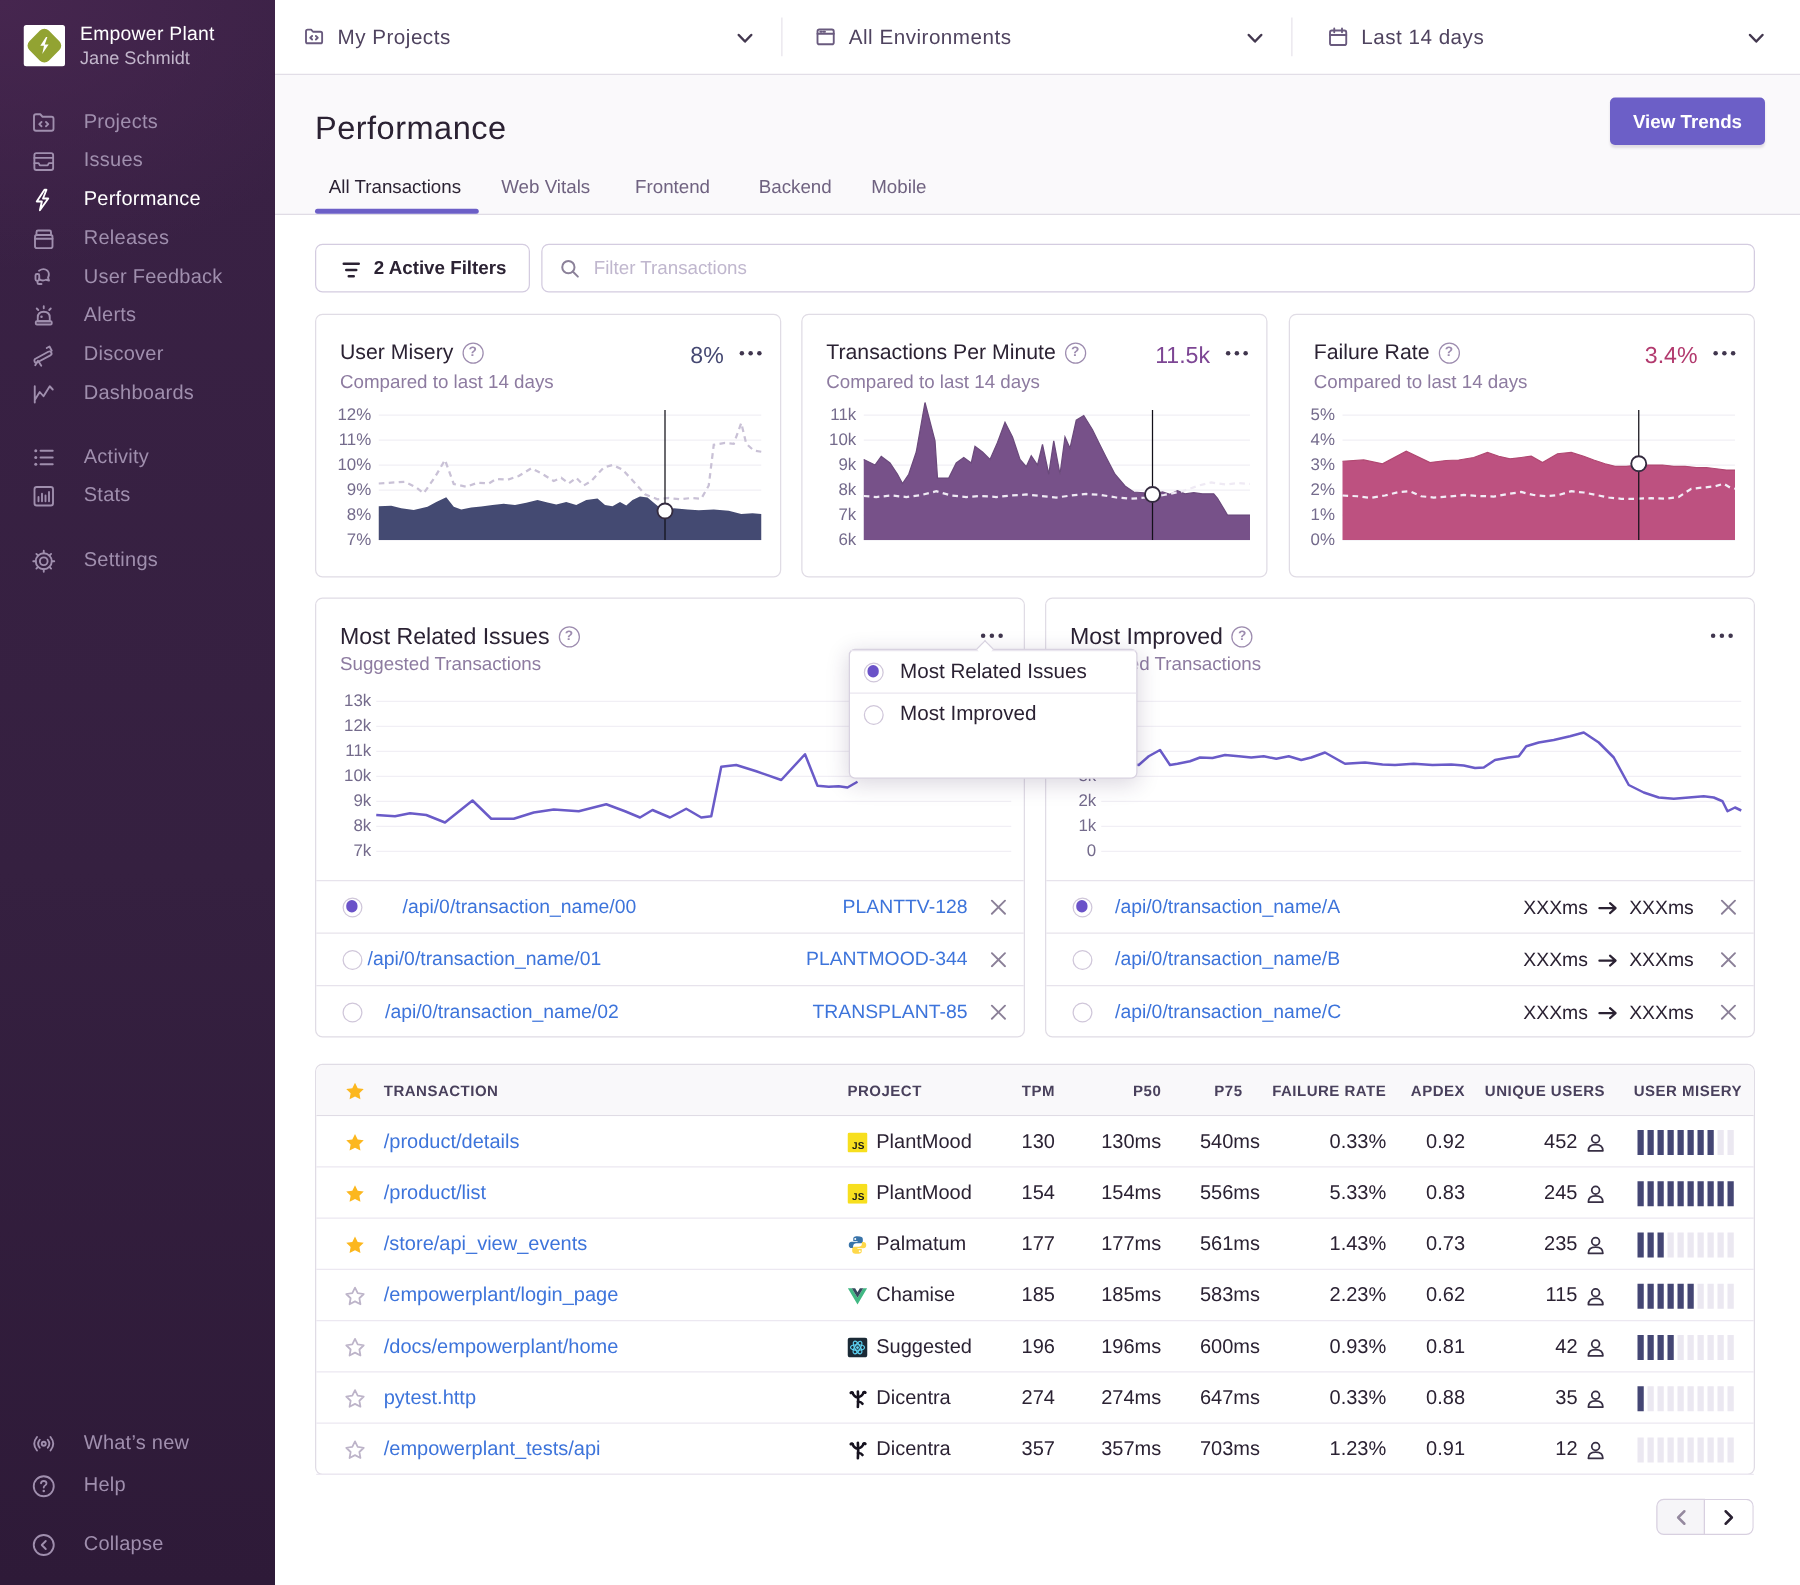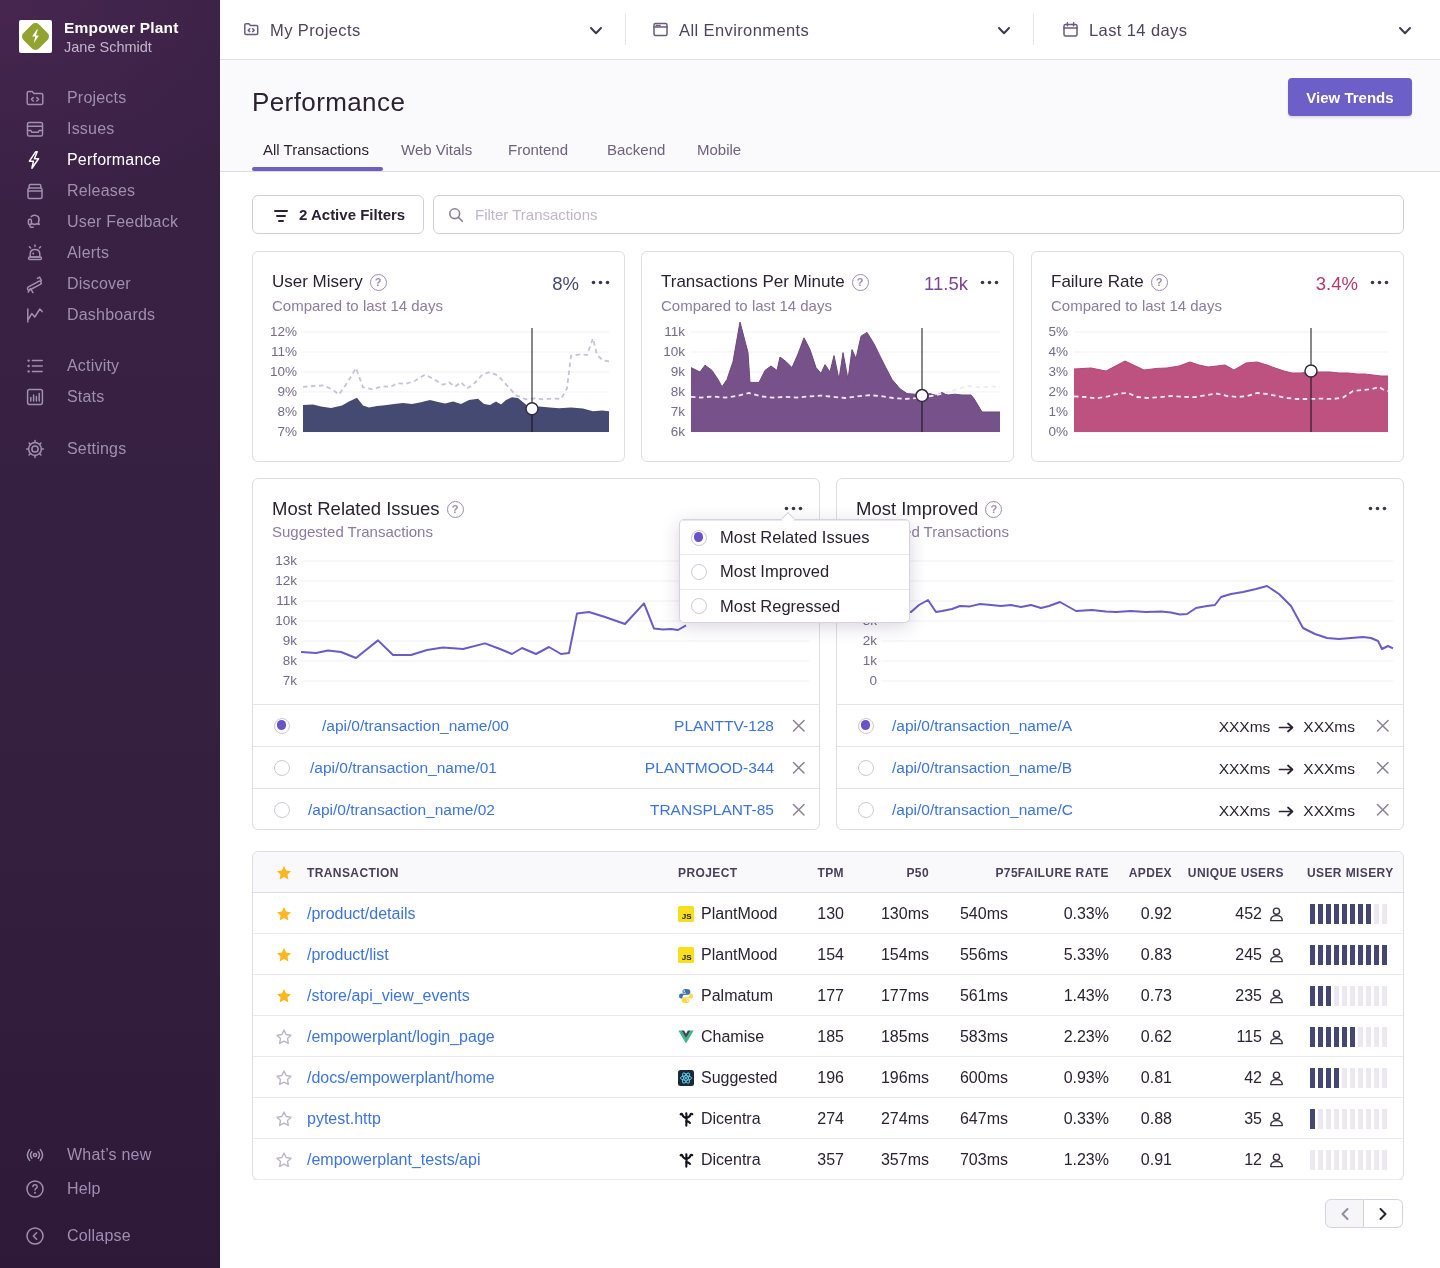--- a/index.html
+++ b/index.html
@@ -1,20 +1,20 @@
 <!DOCTYPE html>
 <html><head><meta charset="utf-8"><style>
 *{margin:0;padding:0;box-sizing:border-box}
 html,body{width:1440px;height:1268px;overflow:hidden}
 body{font-family:"Liberation Sans",sans-serif;background:#fff;position:relative;color:#2b2233}
 .abs{position:absolute}
 .sidebar{position:absolute;left:0;top:0;width:220px;height:1268px;
   background:radial-gradient(ellipse 430px 300px at 0% 0%,rgba(70,38,79,1) 0%,rgba(70,38,79,0) 72%),linear-gradient(180deg,#3a2145 0%,#352040 55%,#2e1a38 100%)}
 .org{position:absolute;left:19px;top:20px;width:33px;height:33px;background:#fff;border-radius:2px}
-.orgname{position:absolute;left:64px;top:19px;font-size:15.5px;font-weight:bold;color:#fff;letter-spacing:.2px}
+.orgname{position:absolute;left:64px;top:19px;font-size:15.5px;font-weight:normal;color:#fff;letter-spacing:.2px}
 .username{position:absolute;left:64px;top:39px;font-size:14.5px;color:#c2b6cb}
 .nav{position:absolute;left:0;width:220px}
 .nav .it{height:31px;display:flex;align-items:center;color:#a08fae;font-size:16px;letter-spacing:.2px}
 .nav .it .ic{width:20px;height:20px;margin-left:25px;margin-right:22px;flex:none}
 .nav .it.on{color:#fff}
 .nav2 .it{height:34px}
 .topbar{position:absolute;left:220px;top:0;width:1220px;height:60px;background:#fff;border-bottom:1px solid #e2dee7}
 .tdiv{position:absolute;top:14px;height:31px;width:1px;background:#e7e3ec}
 .pagehead{position:absolute;left:220px;top:60px;width:1220px;height:112px;background:#faf9fb;border-bottom:1px solid #e0dce5}
 .h1{position:absolute;left:252px;top:87px;font-size:26px;font-weight:500;color:#2b2233;letter-spacing:.4px}
@@ -350,21 +350,21 @@
     <div class="lrow" style="top:225px">
       <span class="radio sel" style="margin-left:21px"></span>
       <a style="margin-left:32px">/api/0/transaction_name/00</a>
       <a class="abs" style="right:45px">PLANTTV-128</a>
       <svg class="abs" style="right:14px;top:14px" width="13" height="13" viewBox="0 0 13 13" xmlns="http://www.w3.org/2000/svg">
         <path d="M1.5 1.5 L12 12 M12 1.5 L1.5 12" stroke="#8b8098" stroke-width="1.5" stroke-linecap="round"></path>
       </svg>
     </div>
     <div class="lrow" style="top:267px">
       <span class="radio" style="margin-left:21px"></span>
-      <a style="margin-left:20px">/api/0/transaction_name/01</a>
+      <a style="margin-left:4px">/api/0/transaction_name/01</a>
       <a class="abs" style="right:45px">PLANTMOOD-344</a>
       <svg class="abs" style="right:14px;top:14px" width="13" height="13" viewBox="0 0 13 13" xmlns="http://www.w3.org/2000/svg">
         <path d="M1.5 1.5 L12 12 M12 1.5 L1.5 12" stroke="#8b8098" stroke-width="1.5" stroke-linecap="round"></path>
       </svg>
     </div>
     <div class="lrow" style="top:309px">
       <span class="radio" style="margin-left:21px"></span>
       <a style="margin-left:18px">/api/0/transaction_name/02</a>
       <a class="abs" style="right:45px">TRANSPLANT-85</a>
       <svg class="abs" style="right:14px;top:14px" width="13" height="13" viewBox="0 0 13 13" xmlns="http://www.w3.org/2000/svg">
@@ -431,37 +431,33 @@
 <div class="ddown">
     <div class="caret"></div>
     <div class="drow">
       <span class="radio sel"></span>
       <span>Most Related Issues</span>
     </div>
     <div class="drow">
       <span class="radio"></span>
       <span>Most Improved</span>
     </div>
-    <div class="drow">
-      <span class="radio"></span>
-      <span>Most Regressed</span>
-    </div>
   </div>
 <div class="table">
     <div class="thead">
       <div class="hcell" style="left:23px">
         <svg class="abs" style="left:0;top:0;position:relative" width="16" height="16" viewBox="0 0 16 16" xmlns="http://www.w3.org/2000/svg">
           <path d="M8 1.1 L10.15 5.5 L15 6.2 L11.5 9.6 L12.35 14.4 L8 12.1 L3.65 14.4 L4.5 9.6 L1 6.2 L5.85 5.5 Z" fill="#fcb71e"></path>
         </svg>
       </div>
       <div class="hcell" style="left:54px">TRANSACTION</div>
       <div class="hcell" style="left:425px">PROJECT</div>
       <div class="hcell" style="right:559px">TPM</div>
       <div class="hcell" style="right:474px">P50</div>
-      <div class="hcell" style="right:385px">P75</div>
+      <div class="hcell" style="right:409px">P75</div>
       <div class="hcell" style="right:294px">FAILURE RATE</div>
       <div class="hcell" style="right:231px">APDEX</div>
       <div class="hcell" style="right:119px">UNIQUE USERS</div>
       <div class="hcell" style="left:1054px">USER MISERY</div>
     </div>
     <div class="trow" style="top:41px">
       <div class="cell" style="left:23px">
         <svg class="abs" style="position:relative" width="16" height="16" viewBox="0 0 16 16" xmlns="http://www.w3.org/2000/svg">
           <path d="M8 1.1 L10.15 5.5 L15 6.2 L11.5 9.6 L12.35 14.4 L8 12.1 L3.65 14.4 L4.5 9.6 L1 6.2 L5.85 5.5 Z" fill="#fcb71e"></path>
         </svg>

